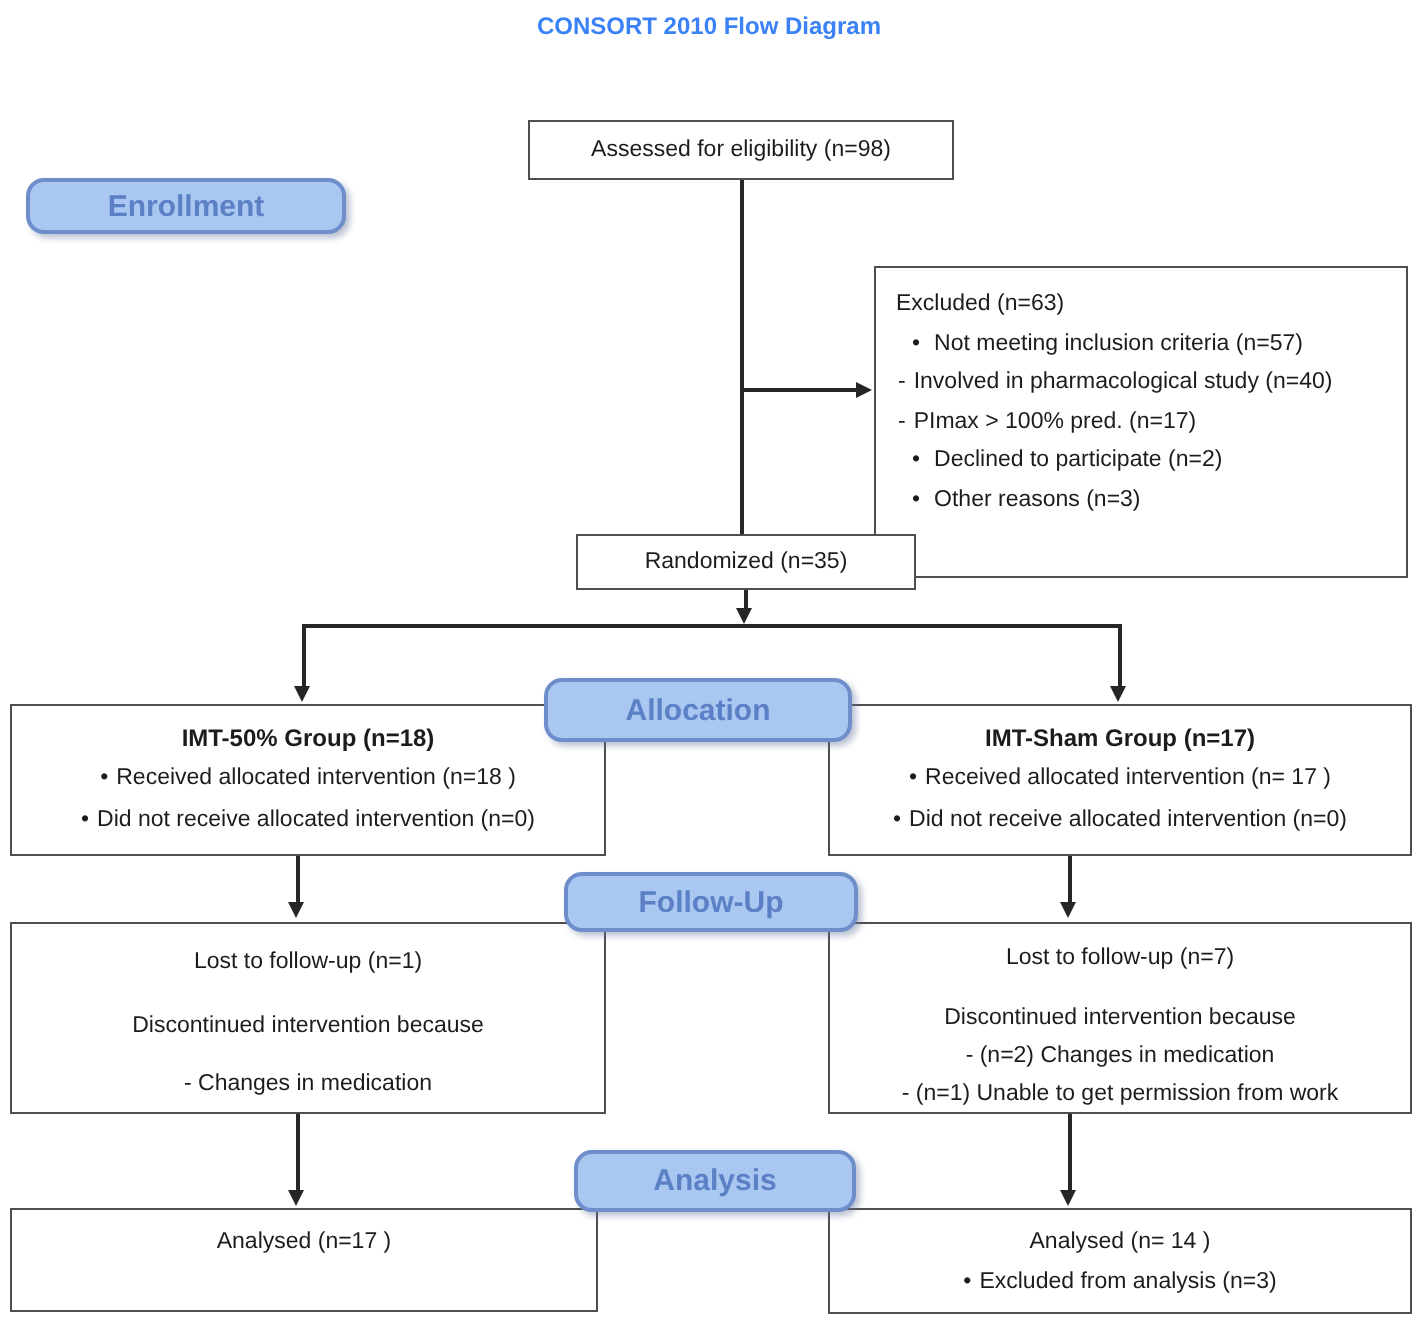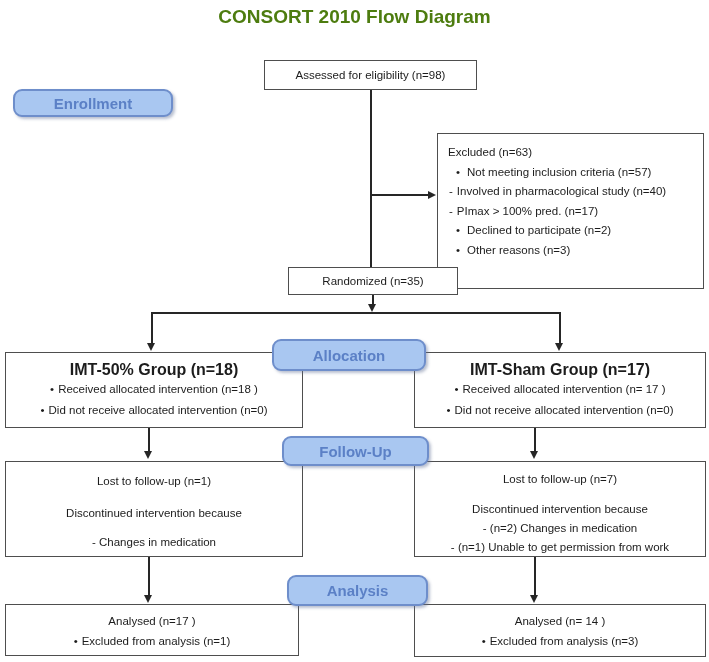--- a/index.html
+++ b/index.html
@@ -2,21 +2,21 @@
 <html><head>
 <meta charset="utf-8">
 <style>
   html,body{margin:0;padding:0;background:#fff;}
   .canvas{
     position:relative;width:709px;height:662px;background:#ffffff;
     font-family:"Liberation Sans", sans-serif;color:#1c1c1c;overflow:hidden;
   }
   .page-title{
     position:absolute;top:6px;left:0;width:100%;text-align:center;
-    font-size:19px;font-weight:bold;color:#4d7c0f;
+    font-size:12px;font-weight:bold;color:#3b82f6;
   }
   
   .box{
     position:absolute;background:#fff;border:1.5px solid #4e4e4e;
     box-sizing:border-box;font-size:11.5px;z-index:2;
   }
   .box.centered{display:flex;align-items:center;justify-content:center;text-align:center;}
   
   .stage{
     position:absolute;z-index:3;box-sizing:border-box;
@@ -42,21 +42,21 @@
   .excluded-inner{padding:9px 4px 0 10px;text-align:left;}
   .xline{line-height:19.5px;white-space:nowrap;}
   .li{display:flex;line-height:19.5px;white-space:nowrap;}
   .li .mk{flex:0 0 auto;}
   .li-bullet{padding-left:8px;}
   .li-bullet .mk{margin-right:7px;}
   .li-dash{padding-left:1px;}
   .li-dash .mk{margin-right:4px;}
   
   .group-inner{padding-top:7px;text-align:center;}
-  .group-title{font-size:16px;font-weight:bold;line-height:19px;}
+  .group-title{font-size:12px;font-weight:bold;line-height:19px;}
   .group-item{line-height:21px;}
   .group-item .mk{margin-right:4px;}
   
   .fu-inner{text-align:center;}
   .fu-left-inner{padding-top:10px;}
   .fu-left-inner .l1{line-height:19px;}
   .fu-left-inner .l2{line-height:19px;margin-top:13px;}
   .fu-left-inner .l3{line-height:19px;margin-top:10px;}
   .fu-right-inner{padding-top:8px;}
   .fu-right-inner .l1{line-height:19px;}
@@ -183,23 +183,20 @@
     </div>
   </div>
 
   <div class="stage" style="left:287px;top:575px;width:141px;height:31px;">
     <span>Analysis</span>
   </div>
 
   <div class="box" style="left:5px;top:604px;width:294px;height:52px;">
     <div class="an-inner">
       <div class="l">Analysed  (n=17 )</div>
-      <div class="l">
-        <span class="mk">•</span><span>Excluded from analysis (n=1)</span>
-      </div>
     </div>
   </div>
 
   <div class="box" style="left:414px;top:604px;width:292px;height:53px;">
     <div class="an-inner">
       <div class="l">Analysed  (n= 14 )</div>
       <div class="l">
         <span class="mk">•</span><span>Excluded from analysis (n=3)</span>
       </div>
     </div>

